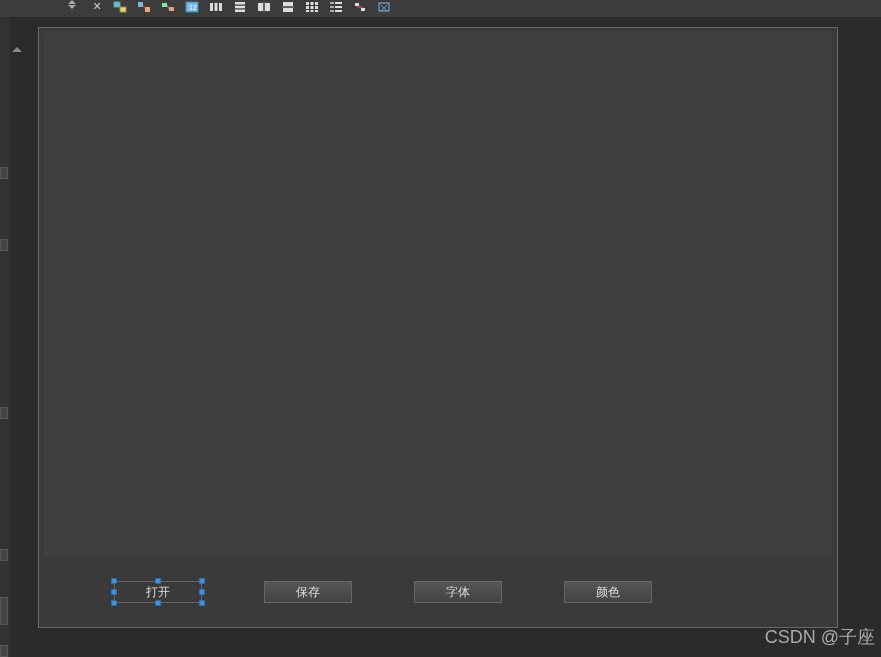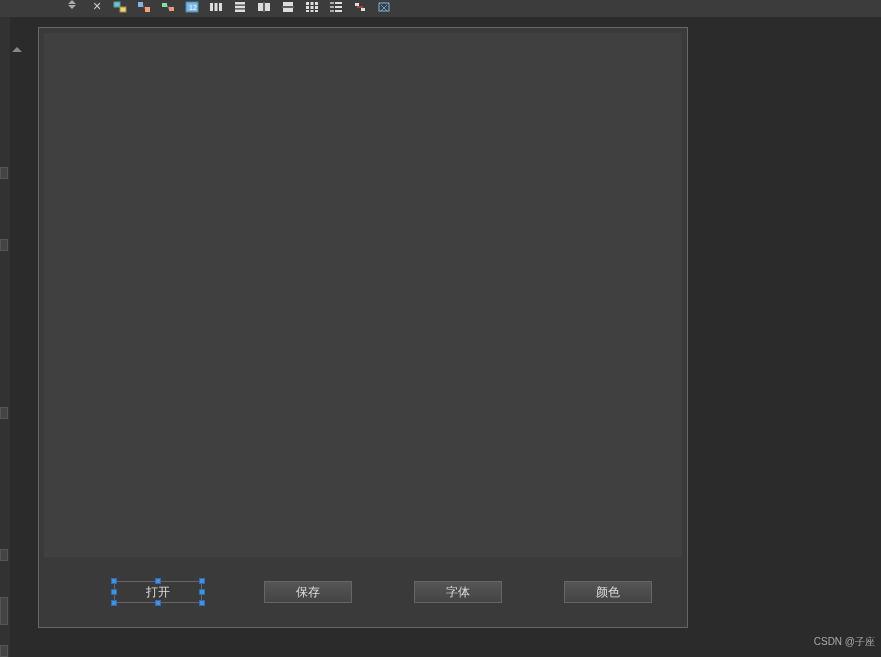--- a/index.html
+++ b/index.html
@@ -126,21 +126,21 @@
       border-left: 5px solid transparent;
       border-right: 5px solid transparent;
       border-bottom: 5px solid #888;
     }
     
     
     .canvas-frame {
       position: absolute;
       left: 38px;
       top: 27px;
-      width: 650px;
+      width: 800px;
       height: 601px;
       border: 1px solid #666;
       background: #3a3a3a;
     }
     
     .canvas-inner {
       position: absolute;
       left: 5px;
       top: 5px;
       right: 5px;
@@ -209,21 +209,21 @@
     .handle-bl { bottom: -4px; left: -4px; }
     .handle-bc { bottom: -4px; left: calc(50% - 3px); }
     .handle-br { bottom: -4px; right: -4px; }
     
     
     .watermark {
       position: absolute;
       right: 6px;
       bottom: 8px;
       color: #aaa;
-      font-size: 10px;
+      font-size: 18px;
       font-family: Arial, "Microsoft YaHei", sans-serif;
     }
   </style>
 </head>
 <body>
 
 <div class="toolbar">
   <div class="spinner-control">
     <div class="spinner-arrow spinner-up"></div>
     <div class="spinner-arrow spinner-down"></div>

